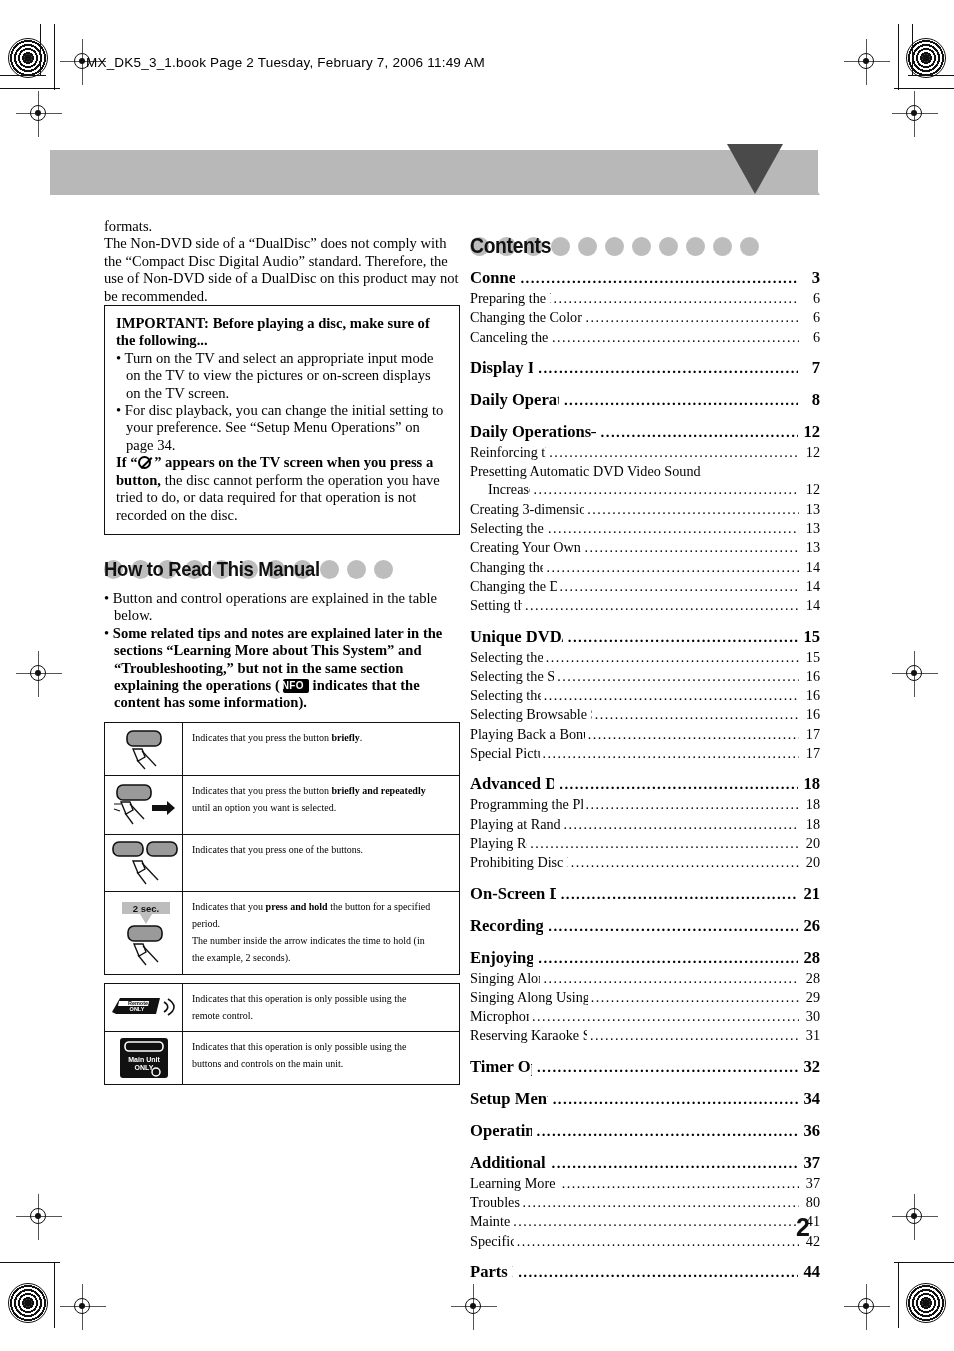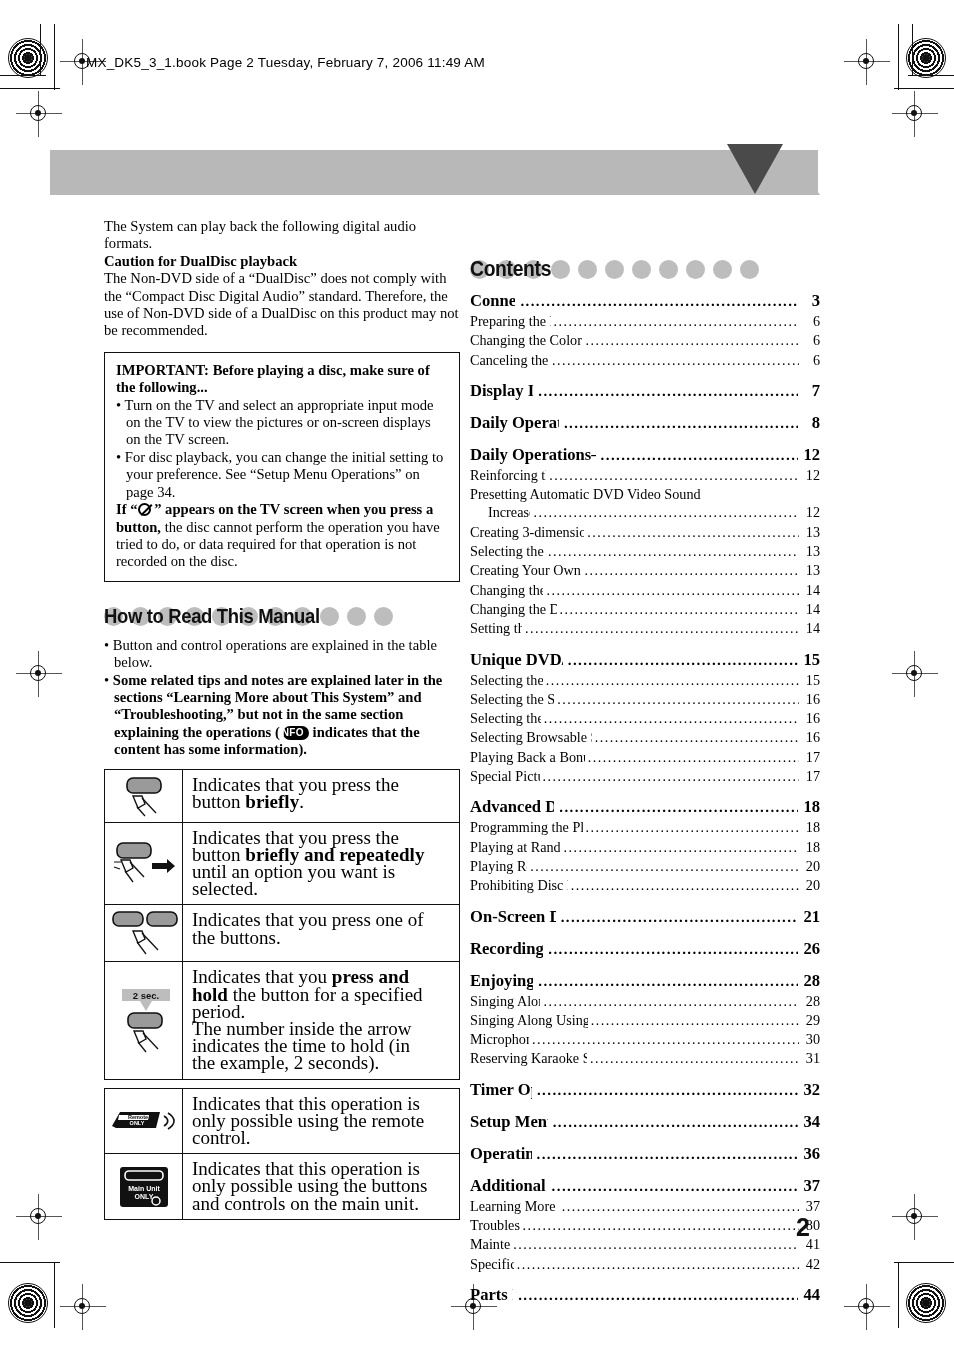--- a/index.html
+++ b/index.html
@@ -99,21 +99,21 @@
   }
 
   
   .col-left {
     position: absolute;
     left: 104px; top: 218px;
     width: 356px;
   }
   .col-right {
     position: absolute;
-    left: 470px; top: 235px;
+    left: 470px; top: 212px;
     width: 350px;
   }
 
   .body-text {
     font-size: 14.6px;
     line-height: 17.4px;
     text-align: left;
   }
   .body-text p { margin: 0; }
   .bullet-line {
@@ -163,28 +163,27 @@
   
   .info-badge {
     display: inline-block;
     background: #000;
     color: #fff;
     font-family: "Liberation Sans", "DejaVu Sans", sans-serif;
     font-weight: bold;
     font-size: 10px;
     letter-spacing: 0.4px;
     padding: 1px 5px 1.5px 5px;
-    border-radius: 7px;
+    border-radius: 2px;
     vertical-align: 1px;
     line-height: 1.15;
   }
 
   
   .important-box {
-    margin-top: 12px;
     border: 1.2px solid #111;
     padding: 9px 11px 10px 11px;
     box-sizing: border-box;
   }
 
   
   .sec-head {
     position: relative;
     height: 30px;
     margin-top: 19px;
@@ -231,21 +230,21 @@
   }
   .icon-table td.ic {
     width: 77px;
     height: 1px;
     text-align: center;
     vertical-align: middle;
     padding: 4px 0;
   }
   .icon-table td.tx {
     padding: 6px 24px 7px 9px;
-    font-size: 19px;
+    font-size: 10px;
     line-height: 17.2px;
   }
 
   
   .toc { margin-top: 2px; }
   .toc-row {
     display: flex;
     align-items: baseline;
     white-space: nowrap;
     overflow: hidden;
@@ -397,23 +396,21 @@
 
 <div class="doc-header">MX_DK5_3_1.book  Page 2  Tuesday, February 7, 2006  11:49 AM</div>
 
 <div class="band"></div>
 <div class="tri-light"></div>
 <div class="tri-dark"></div>
 
 <div class="col-left">
 
   <div class="body-text">
-    <p>The System can play back the following digital audio</p>
     <p>formats.</p>
-    <p><b>Caution for DualDisc playback</b></p>
     <p>The Non-DVD side of a “DualDisc” does not comply with the “Compact Disc Digital Audio” standard. Therefore, the use of Non-DVD side of a DualDisc on this product may not be recommended.</p>
   </div>
 
   <div class="important-box body-text">
     <p><b>IMPORTANT: Before playing a disc, make sure of the following...</b></p>
     <p class="bullet-line">• <span>Turn on the TV and select an appropriate input mode on the TV to view the pictures or on-screen displays on the TV screen.</span></p>
     <p class="bullet-line">• <span>For disc playback, you can change the initial setting to your preference. See “Setup Menu Operations” on page 34.</span></p>
     <p>
       <b>If “</b><span class="nosign"></span> <b>” appears on the TV screen when you press a button,</b><span> the disc cannot perform the operation you have tried to do, or data required for that operation is not recorded on the disc.</span>
     </p>

